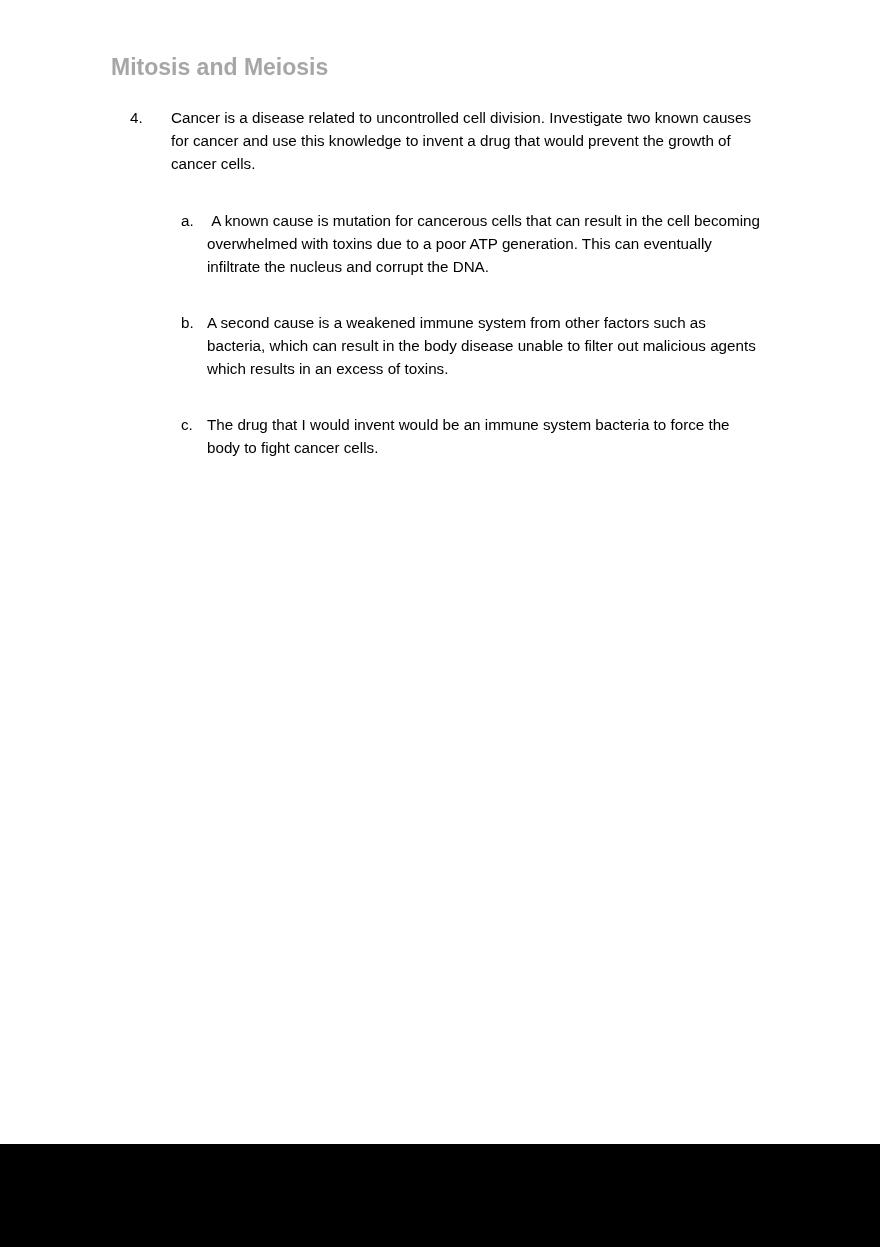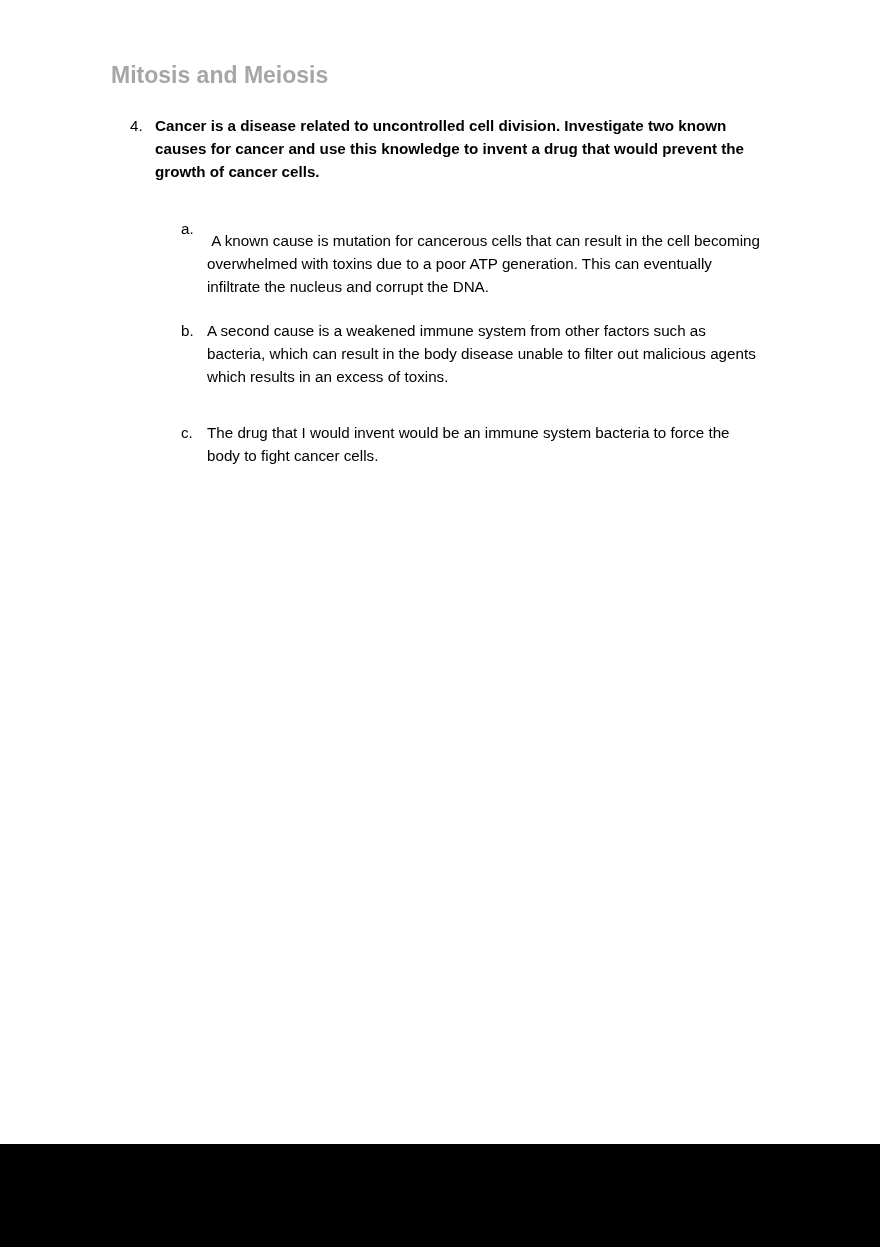--- a/index.html
+++ b/index.html
@@ -2,32 +2,32 @@
 <html><head>
 <meta charset="utf-8">
 <style>
   html, body { margin: 0; padding: 0; }
   body {
     width: 880px; height: 1247px; position: relative; overflow: hidden;
     background: #ffffff;
     font-family: "Liberation Sans", sans-serif;
     color: #000000;
   }
-  .page { position: absolute; left: 0; top: 12px; width: 880px; height: 972px; background: #fff; }
+  .page { position: absolute; left: 0; top: 4px; width: 880px; height: 972px; background: #fff; }
   .title {
     position: absolute; left: 111px; top: 48px;
     font-size: 23px; font-weight: bold; color: #a6a6a6;
     margin: 0; line-height: 30px;
   }
   .q {
     position: absolute; left: 130px; top: 102px; width: 640px;
     font-size: 15.2px; line-height: 23px;
   }
   .q .num { position: absolute; left: 0; top: 0; }
-  .q .text { margin-left: 25px; display: block; font-weight: bold; }
+  .q .text { margin-left: 41px; display: block; }
   .sub {
     position: absolute; left: 181px; width: 580px;
     font-size: 15.2px; line-height: 23px;
   }
   .sub .mk { position: absolute; left: 0; top: 0; }
   .sub .text { margin-left: 26px; display: block; }
   .black-band {
     position: absolute; left: 0; top: 1144px; width: 880px; height: 103px; background: #000;
   }
 </style>
@@ -37,21 +37,21 @@
 <div class="page">
   <h1 class="title">Mitosis and Meiosis</h1>
 
   <div class="q">
     <span class="num">4.</span>
     <span class="text">Cancer is a disease related to uncontrolled cell division. Investigate two known causes for cancer and use this knowledge to invent a drug that would prevent the growth of cancer cells.</span>
   </div>
 
   <div class="sub" style="top:205px;">
     <span class="mk">a.</span>
-    <span class="text" style="white-space:pre-wrap;margin-top:12px;"> A known cause is mutation for cancerous cells that can result in the cell becoming overwhelmed with toxins due to a poor ATP generation. This can eventually infiltrate the nucleus and corrupt the DNA.</span>
+    <span class="text" style="white-space:pre-wrap;"> A known cause is mutation for cancerous cells that can result in the cell becoming overwhelmed with toxins due to a poor ATP generation. This can eventually infiltrate the nucleus and corrupt the DNA.</span>
   </div>
 
   <div class="sub" style="top:307px;">
     <span class="mk">b.</span>
     <span class="text">A second cause is a weakened immune system from other factors such as bacteria, which can result in the body disease unable to filter out malicious agents which results in an excess of toxins.</span>
   </div>
 
   <div class="sub" style="top:409px;">
     <span class="mk">c.</span>
     <span class="text">The drug that I would invent would be an immune system bacteria to force the body to fight cancer cells.</span>

